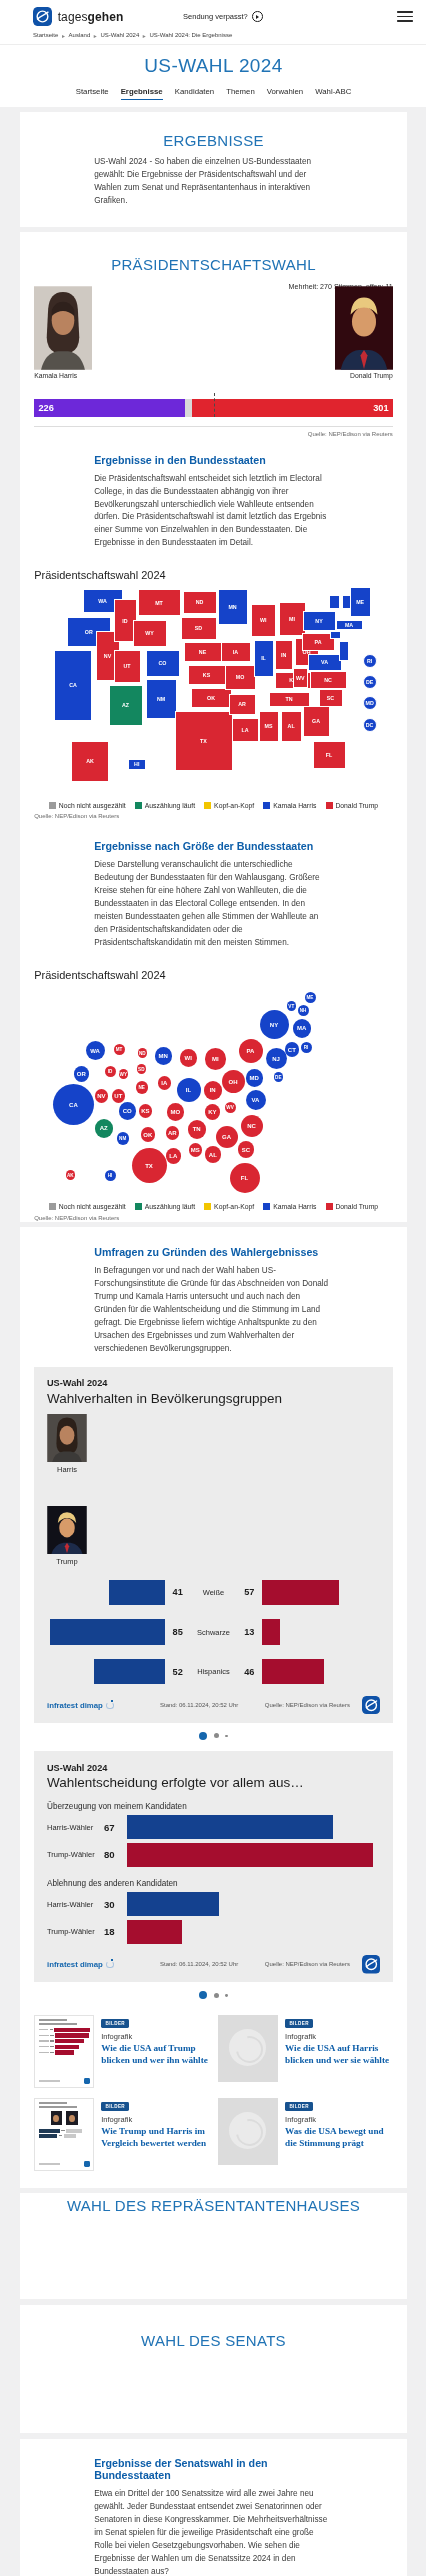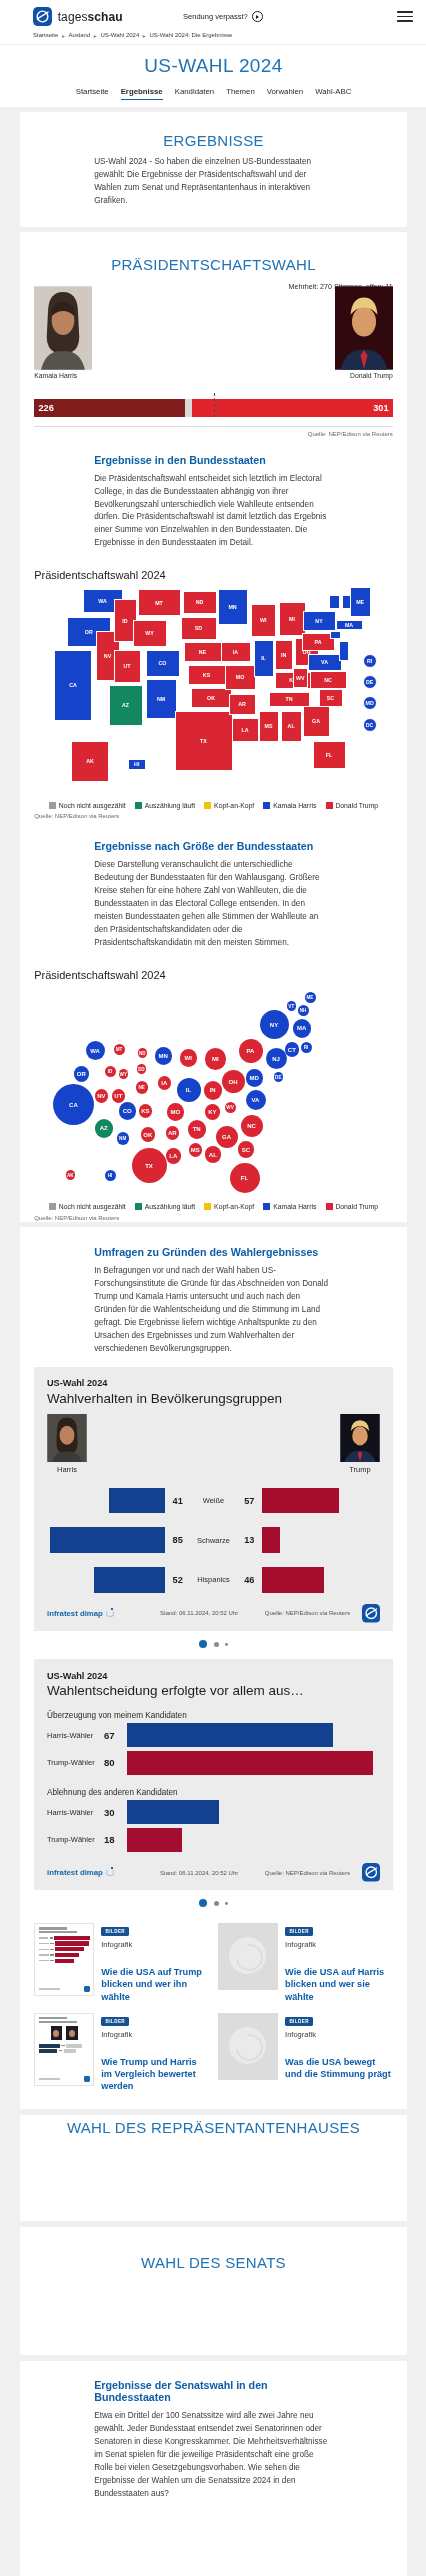--- a/index.html
+++ b/index.html
@@ -41,41 +41,41 @@
 .ev-head{position:relative;min-height:108px;margin-top:10px;}
 .majority-note{text-align:right;font-size:7.1px;color:#2a2a2a;}
 .cand{position:absolute;top:2.8px;width:58px;}
 .cand.left{left:0;}
 .cand.right{right:0;}
 .cand svg{display:block;width:58px;height:84px;}
 .cand-name{font-size:6.8px;color:#2a2a2a;margin-top:2.1px;}
 .cand.right .cand-name{text-align:right;}
 .ev-bar{position:relative;display:flex;height:18.5px;margin-top:7.1px;}
 .ev-seg{height:100%;display:flex;align-items:center;color:#fff;font-size:9.2px;font-weight:700;}
-.ev-seg.blue{background:#7f1d1d;padding-left:4.3px;}
+.ev-seg.blue{background:#6d28d9;padding-left:4.3px;}
 .ev-seg.gap{background:#d9d9d9;}
 .ev-seg.red{background:#e0242e;justify-content:flex-end;padding-right:4.3px;}
 .ev-majority{position:absolute;top:-5.7px;bottom:0;width:0;border-left:1.4px dashed #4a4a4a;}
 
 
 .map-wrap{position:relative;width:336px;height:208px;margin:5.7px auto 1.4px;}
 .tile{position:absolute;border:0.7px solid #fff;display:flex;align-items:center;justify-content:center;}
 .tile span{color:#fff;font-size:5.3px;font-weight:700;pointer-events:none;}
 .tile.round{border-radius:50%;}
 .bubble-wrap{position:relative;width:336px;height:210px;margin:5.7px auto 1.4px;}
 .bubble{position:absolute;border-radius:50%;color:#fff;font-weight:700;display:flex;align-items:center;justify-content:center;}
 .legend-row{display:flex;justify-content:center;align-items:center;gap:9.2px;font-size:6.8px;color:#2a2a2a;margin-top:7.1px;flex-wrap:wrap;}
 .leg{display:flex;align-items:center;gap:2.8px;}
 .sw{width:7.1px;height:7.1px;display:inline-block;}
 
 
 .chart-card{background:#ececec;margin-top:11.4px;padding:11.4px 12.8px 8.5px;}
 .kicker-sm{font-size:9.2px;font-weight:700;color:#1d1d1d;}
 .chart-card h3{font-size:13.5px;font-weight:400;color:#1d1d1d;margin-top:2.1px;}
-.chart-photos{display:flex;justify-content:space-between;gap:13px;margin-top:8.5px;}
+.chart-photos{display:flex;justify-content:flex-end;gap:32px;margin-top:8.5px;flex-direction:column;}
 .cp{width:40px;}
 .cp svg{display:block;width:40px;height:48px;}
 .cp-label{text-align:center;font-size:7.5px;color:#2a2a2a;margin-top:2.8px;}
 .demo-rows{margin-top:7.1px;}
 .demo-row{display:flex;align-items:center;height:25.6px;margin-top:14px;}
 .demo-track{flex:1;height:25.6px;display:flex;}
 .demo-track.left{justify-content:flex-end;}
 .hbar{height:100%;}
 .hbar.blue{background:#14418f;}
 .hbar.red{background:#a50d2e;}
@@ -117,37 +117,37 @@
 .mbar.navy{background:#1f3a55;height:3.6px;}
 .mbar.gray{background:#c9c9c9;height:3.6px;}
 .mfoot{margin-top:auto;display:flex;align-items:center;justify-content:space-between;}
 .mfoot .fline{width:21.3px;height:1.4px;background:#c5c5c5;}
 .mfoot .fsq{width:5.7px;height:5.7px;background:#1566ad;border-radius:1.4px;}
 .mphotos{display:flex;justify-content:center;gap:4.3px;margin:2.1px 0;}
 .mphoto{width:11.4px;height:14.2px;background:#1c1c24;position:relative;}
 .mphoto:after{content:"";position:absolute;left:2.8px;top:3.6px;width:5.7px;height:7.1px;border-radius:50%;background:#c08a5f;}
 .badge{display:inline-block;background:#17528f;color:#fff;font-size:4.6px;font-weight:700;letter-spacing:0.4px;padding:2.1px 4.3px;border-radius:1.4px;}
 .kicker{font-size:7.5px;color:#3b3b3b;margin-top:4.3px;}
-.teaser-title{font-size:9.2px;color:#0d5ea9;font-weight:600;line-height:1.32;margin-top:17px;}
+.teaser-title{font-size:9.2px;color:#0d5ea9;font-weight:600;line-height:1.32;margin-top:1px;font-family:Liberation Serif, serif;}
 
 
 .embed-space{min-height:85px;}
 </style>
 </head>
 <body>
 
 <div class="header">
   <div class="topbar">
     <div class="brand">
       <svg class="brand-logo" viewBox="0 0 32 32">
         <rect width="32" height="32" rx="7" fill="#0f52a8"></rect>
         <circle cx="16" cy="16" r="9" fill="none" stroke="#ffffff" stroke-width="2.4"></circle>
         <path d="M7 21 C 13 14, 21 13, 26 8" stroke="#ffffff" stroke-width="2.2" fill="none"></path>
       </svg>
-      <span class="brand-text"><span>tages</span><b>schau</b></span>
+      <span class="brand-text"><span>tages</span><b>gehen</b></span>
     </div>
     <div class="missed">
       <span>Sendung verpasst?</span>
       <span class="play-ic">
           <i></i>
         </span>
     </div>
     <div class="burger">
       <div>
           <span></span>

